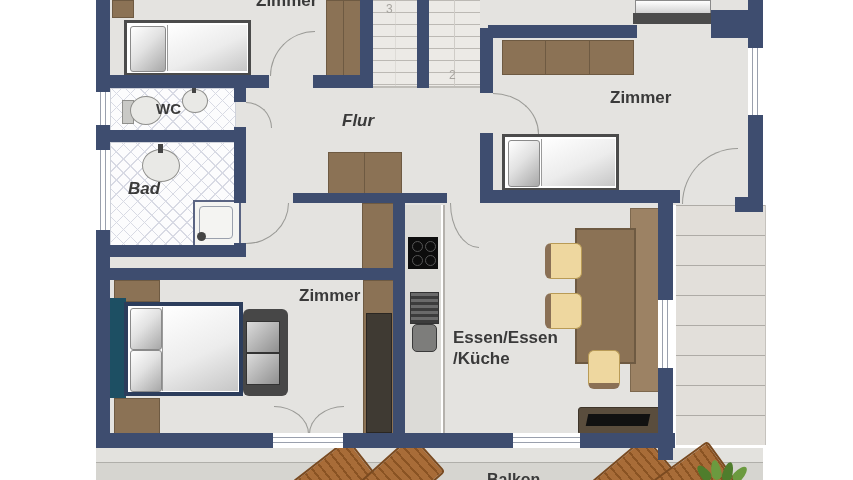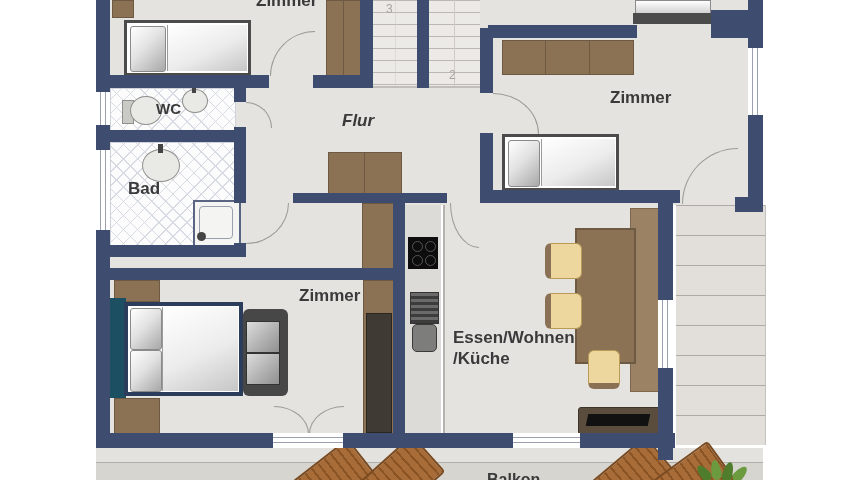--- a/index.html
+++ b/index.html
@@ -182,21 +182,21 @@
   <div class="abs arc arc-tr" style="left:246px;top:102px;width:25px;height:25px;"></div>
   <div class="abs arc arc-br" style="left:246px;top:203px;width:42px;height:40px;"></div>
   <div class="abs arc arc-bl" style="left:450px;top:203px;width:28px;height:44px;"></div>
   <div class="abs arc arc-tr" style="left:493px;top:93px;width:45px;height:40px;"></div>
   <div class="abs arc arc-tl" style="left:682px;top:148px;width:55px;height:55px;"></div>
   <div class="abs arc arc-tr" style="left:274px;top:406px;width:34px;height:27px;"></div>
   <div class="abs arc arc-tl" style="left:309px;top:406px;width:34px;height:27px;"></div>
 
   <div class="abs label" style="left:256px;top:-9px;font-size:17px;">Zimmer</div>
   <div class="abs label-sm" style="left:156px;top:100px;font-size:15px;">WC</div>
-  <div class="abs label" style="left:128px;top:179px;font-size:17px;">Bad</div>
+  <div class="abs label" style="left:128px;top:179px;font-size:17px;font-style:italic;">Bad</div>
   <div class="abs label" style="left:342px;top:111px;font-size:17px;font-style:italic;">Flur</div>
   <div class="abs label" style="left:610px;top:88px;font-size:17px;">Zimmer</div>
   <div class="abs label" style="left:299px;top:286px;font-size:17px;">Zimmer</div>
-  <div class="abs label" style="left:453px;top:328px;font-size:17px;">Essen/Wohnen</div>
+  <div class="abs label" style="left:453px;top:328px;font-size:17px;">Essen/Essen</div>
   <div class="abs label" style="left:453px;top:349px;font-size:17px;">/Küche</div>
   <div class="abs label" style="left:487px;top:471px;font-size:16px;">Balkon</div>
 
 </div>
 
 </body></html>

